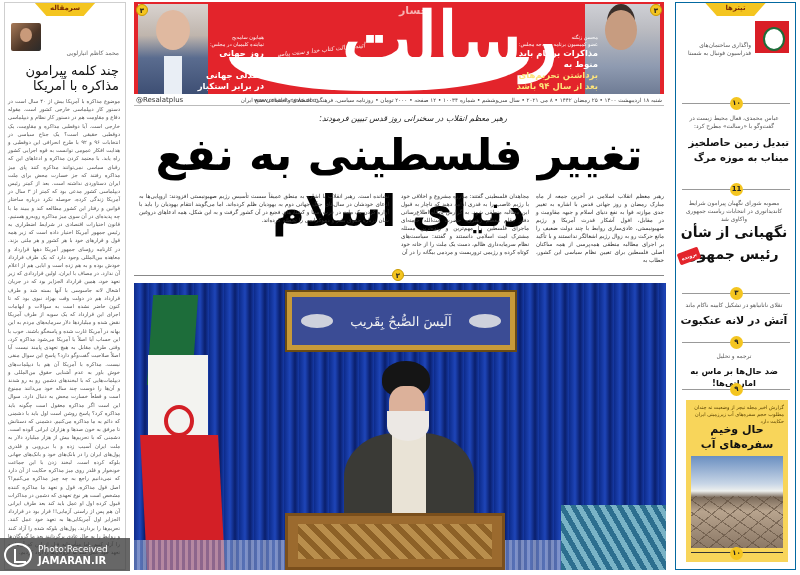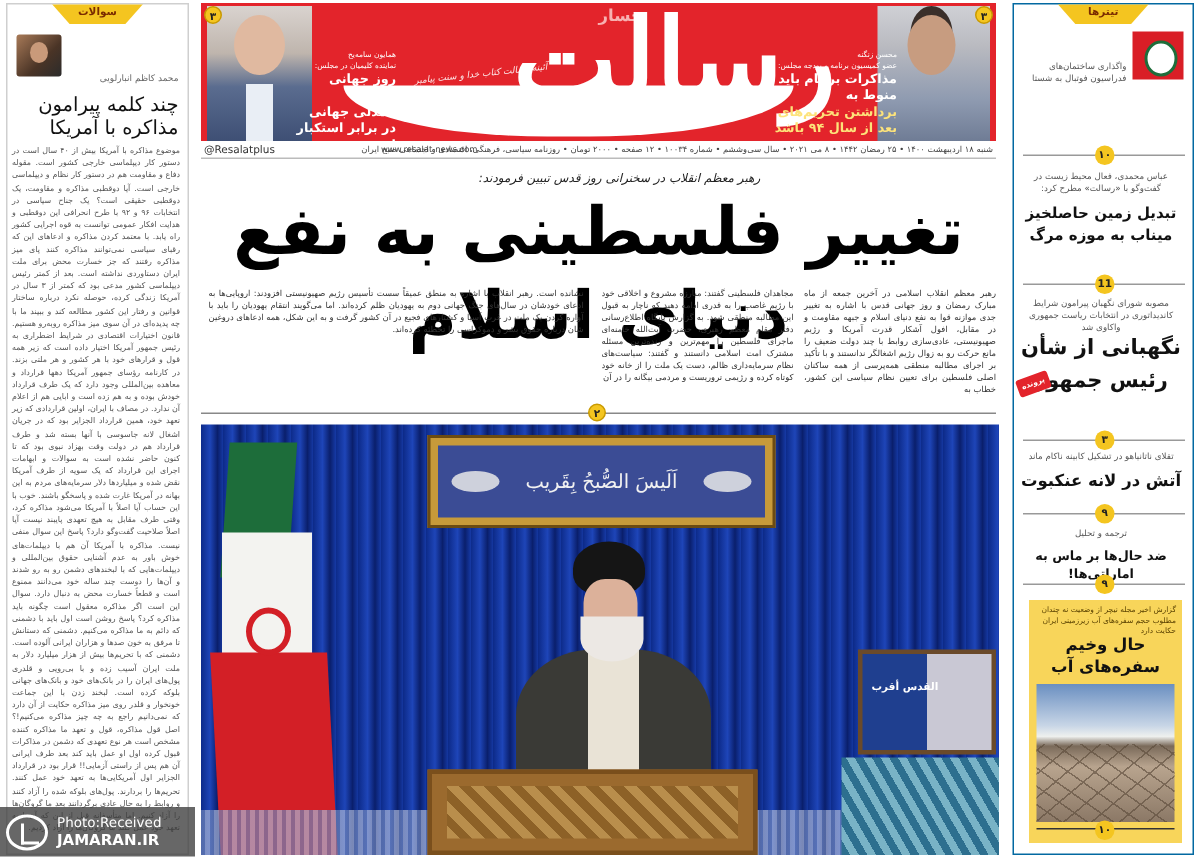--- a/index.html
+++ b/index.html
@@ -97,21 +97,21 @@
   .watermark { position: absolute; left: 0; top: 538px; width: 130px; height: 33px; background: rgba(60,60,60,0.78); display: flex; align-items: center; padding-left: 4px; }
   .wm-logo { width: 28px; height: 24px; border: 2px solid #fff; border-radius: 50% 50% 50% 50%; margin-right: 6px; position: relative; }
   .wm-logo::after { content: ""; position: absolute; left: 8px; top: 4px; width: 10px; height: 12px; border-left: 2px solid #fff; border-bottom: 2px solid #fff; }
   .wm-text { color: #fff; font-size: 9px; line-height: 12px; }
   .wm-text .l2 { font-weight: bold; font-size: 10px; }
 </style>
 </head>
 <body>
 
 <div class="left-col rtl">
-  <div class="tab-badge">سوالات</div>
+  <div class="tab-badge">سرمقاله</div>
   <div class="author-photo"></div>
   <div class="author-name">محمد کاظم انبارلویی</div>
   <div class="ed-title">چند کلمه پیرامون مذاکره با آمریکا</div>
   <div class="ed-body">موضوع مذاکره با آمریکا بیش از ۴۰ سال است در دستور کار دیپلماسی خارجی کشور است. مقوله دفاع و مقاومت هم در دستور کار نظام و دیپلماسی خارجی است. آیا دوقطبی مذاکره و مقاومت، یک دوقطبی حقیقی است؟ یک جناح سیاسی در انتخابات ۹۶ و ۹۲ با طرح انحرافی این دوقطبی و هدایت افکار عمومی توانست به قوه اجرایی کشور راه یابد. با معتمد کردن مذاکره و ادعاهای این که رقبای سیاسی نمی‌توانند مذاکره کنند پای میز مذاکره رفتند که جز خسارت محض برای ملت ایران دستاوردی نداشته است. بعد از کمتر رئیس دیپلماسی کشور مدعی بود که کمتر از ۳ سال در آمریکا زندگی کرده، حوصله نکرد درباره ساختار قوانین و رفتار این کشور مطالعه کند و ببیند ما با چه پدیده‌ای در آن سوی میز مذاکره روبه‌رو هستیم. قانون اختیارات اقتصادی در شرایط اضطراری به رئیس جمهور آمریکا اختیار داده است که زیر همه قول و قرارهای خود با هر کشور و هر ملتی بزند. در کارنامه رؤسای جمهور آمریکا دهها قرارداد و معاهده بین‌المللی وجود دارد که یک طرف قرارداد خودش بوده و به هم زده است و ابایی هم از اعلام آن ندارد. در مصاف با ایران، اولین قراردادی که زیر تعهد خود، همین قرارداد الجزایر بود که در جریان اشغال لانه جاسوسی با آنها بسته شد و طرف قرارداد هم در دولت وقت بهزاد نبوی بود که تا کنون حاضر نشده است به سوالات و ابهامات اجرای این قرارداد که یک سویه از طرف آمریکا نقض شده و میلیاردها دلار سرمایه‌های مردم به این بهانه در آمریکا غارت شده و پاسخگو باشند. خوب با این حساب آیا اصلاً با آمریکا می‌شود مذاکره کرد، وقتی طرف مقابل به هیچ تعهدی پایبند نیست آیا اصلاً صلاحیت گفت‌وگو دارد؟ پاسخ این سوال منفی نیست. مذاکره با آمریکا آن هم با دیپلمات‌های خوش باور به عدم آشنایی حقوق بین‌المللی و دیپلمات‌هایی که با لبخندهای دشمن رو به رو شدند و آن‌ها را دوست چند ساله خود می‌دانند ممنوع است و قطعاً خسارت محض به دنبال دارد. سوال این است اگر مذاکره معقول است چگونه باید مذاکره کرد؟ پاسخ روشن است اول باید با دشمنی که دائم به ما مذاکره می‌کنیم. دشمنی که دستانش تا مرفق به خون صدها و هزاران ایرانی آلوده است. دشمنی که با تحریم‌ها بیش از هزار میلیارد دلار به ملت ایران آسیب زده و با بی‌رویی و قلدری پول‌های ایران را در بانک‌های خود و بانک‌های جهانی بلوکه کرده است. لبخند زدن با این جماعت خونخوار و قلدر روی میز مذاکره حکایت از آن دارد که نمی‌دانیم راجع به چه چیز مذاکره می‌کنیم!؟ اصل قول مذاکره، قول و تعهد ما مذاکره کننده مشخص است هر نوع تعهدی که دشمن در مذاکرات قبول کرده اول او عمل باید کند بعد طرف ایرانی آن هم پس از راستی آزمایی!! قرار بود در قرارداد الجزایر اول آمریکایی‌ها به تعهد خود عمل کنند. تحریم‌ها را بردارند. پول‌های بلوکه شده را آزاد کنند و روابط را به حال عادی برگردانند بعد ما گروگان‌ها را آزاد کنیم. اما متأسفانه قبل از این که آن‌ها به تعهد خود عمل کنند ما گروگان‌ها را آزاد کردیم.</div>
 </div>
 
 <div class="masthead">
   <div class="mast-white-swoosh"></div>
   <div class="logo-small">جسار</div>
   <div class="logo">رسالت</div>
@@ -177,39 +177,34 @@
       <div class="shirt"></div>
     <div class="turban"></div>
       <div class="face"></div>
       <div class="beard"></div>
   </div>
   <div class="floor"></div>
   <div class="lectern">
       <div class="lectern-inner"></div>
     </div>
   <div class="side-table"></div>
-  <div class="portrait">
-    <div class="portrait-inner">
-      <span class="ptxt">القدس أقرب</span>
-    </div>
-  </div>
 </div>
 
 <div class="right-col">
   <div class="tab-badge">تیترها</div>
   <div class="rc-emblem"></div>
 
   <div class="rc-item" style="top:38px;width:70px;right:44px;">
     <div class="rc-meta">واگذاری ساختمان‌های فدراسیون فوتبال به شستا</div>
   </div>
   <div class="rc-sep" style="top:100px;"></div>
   <div class="rc-num" style="top:94px;">۱۰</div>
 
   <div class="rc-item rc-meta" style="top:111px;text-align:center;">عباس محمدی، فعال محیط زیست در گفت‌وگو با «رسالت» مطرح کرد:</div>
-  <div class="rc-item rc-hl" style="top:132px;font-size:10px;line-height:15px;text-align:center;">تبدیل زمین حاصلخیز میناب به موزه مرگ</div>
+  <div class="rc-item rc-hl" style="top:132px;font-size:10px;line-height:15px;text-align:right;">تبدیل زمین حاصلخیز میناب به موزه مرگ</div>
   <div class="rc-sep" style="top:186px;"></div>
   <div class="rc-num" style="top:180px;">11</div>
 
   <div class="rc-item rc-meta" style="top:196px;text-align:center;">مصوبه شورای نگهبان پیرامون شرایط کاندیداتوری در انتخابات ریاست جمهوری واکاوی شد</div>
   <div class="rc-item rc-hl" style="top:218px;font-size:14px;line-height:22px;text-align:center;">نگهبانی از شأن رئیس جمهور</div>
   <div class="urgent-tag">پرونده</div>
   <div class="rc-sep" style="top:290px;"></div>
   <div class="rc-num" style="top:284px;">۳</div>
 
   <div class="rc-item rc-meta" style="top:298px;text-align:center;">تقلای ناتانیاهو در تشکیل کابینه ناکام ماند</div>

